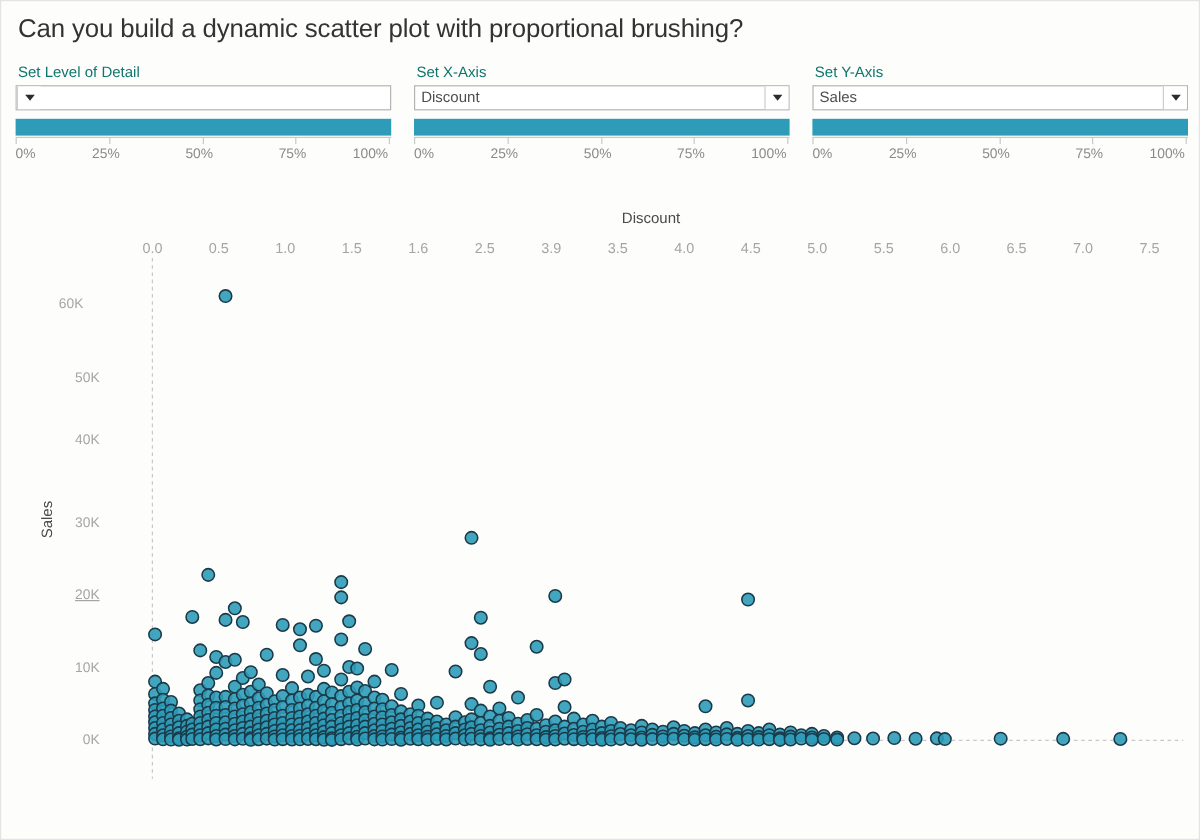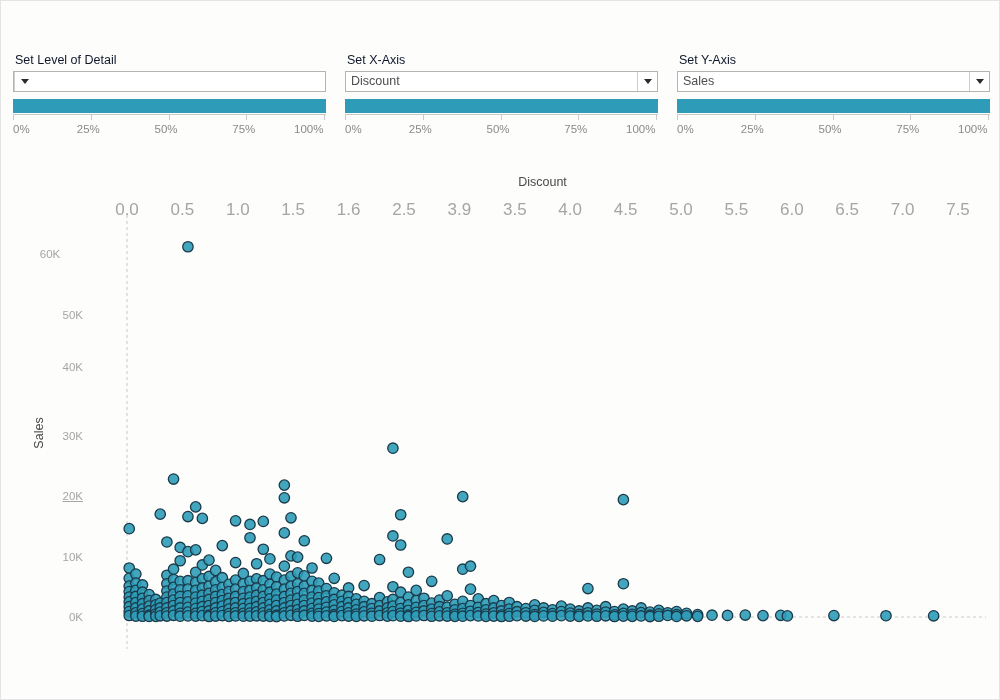--- a/index.html
+++ b/index.html
@@ -35,21 +35,21 @@
   }
 
   
   .control {
     position: absolute;
     top: 52px;
     height: 88px;
   }
   .ctl-label {
     font-size: 12.5px;
-    color: #0f172a;
+    color: #0f766e;
     margin: 0 0 4px 2px;
     white-space: nowrap;
   }
   .param-select {
     position: relative;
     height: 21px;
     box-sizing: border-box;
     border: 1px solid #b4b4b4;
     background: #ffffff;
     display: flex;
@@ -127,21 +127,21 @@
     position: absolute;
     left: 0;
     top: 24px;
     width: 998px;
     text-align: center;
     font-size: 12.5px;
     color: #4a4a4a;
   }
   #x-tick-labels span {
     position: absolute;
-    font-size: 17px;
+    font-size: 12px;
     color: #a5a5a5;
     white-space: nowrap;
     transform: translateX(-50%);
   }
   #y-axis-title {
     position: absolute;
     font-size: 12.5px;
     color: #4a4a4a;
     transform: rotate(-90deg);
     transform-origin: 50% 50%;
@@ -159,20 +159,21 @@
     position: absolute;
     left: 0;
     top: 0;
   }
 </style>
 </head>
 <body>
 
 <div id="dashboard">
 
+  <div id="title">Can you build a dynamic scatter plot with proportional brushing?</div>
 
   <div id="controls-host">
       <div class="control" style="left: 12px; width: 313px;">
         <div class="ctl-label">Set Level of Detail</div>
         <div class="param-select">
           <div class="param-arrow-btn">
             <div class="caret"></div>
           </div>
         </div>
         <div class="slider-wrap">
@@ -268,21 +269,21 @@
         <span style="left: 957px; top: 49px;">7.5</span>
       </div>
     <div id="y-axis-title" style="left: 18px; top: 274.5px; width: 40px; text-align: center;">Sales</div>
     <div id="y-tick-labels">
         <span style="top: 466px; left: 48px; width: 34px; text-align: right;">0K</span>
         <span style="top: 405.5px; left: 48px; width: 34px; text-align: right;">10K</span>
         <span style="top: 345px; left: 48px; width: 34px; text-align: right; text-decoration: underline;">20K</span>
         <span style="top: 284.5px; left: 48px; width: 34px; text-align: right;">30K</span>
         <span style="top: 216px; left: 48px; width: 34px; text-align: right;">40K</span>
         <span style="top: 163.5px; left: 48px; width: 34px; text-align: right;">50K</span>
-        <span style="top: 103px; left: 32px; width: 34px; text-align: center;">60K</span>
+        <span style="top: 103px; left: 48px; width: 34px; text-align: left;">60K</span>
       </div>
     <svg id="plot-svg" width="998" height="548">
         <g>
           <line x1="126" y1="466" x2="985" y2="466" stroke="#c8c8c8" stroke-width="1" stroke-dasharray="3,3"></line>
           <line x1="126" y1="64" x2="126" y2="498" stroke="#c8c8c8" stroke-width="1" stroke-dasharray="3,3"></line>
         </g>
         <g>
           <circle cx="128.22" cy="377.67" r="5.2" fill="#2e9cb8" stroke="#1b3a49" stroke-width="1.3" fill-opacity="0.9"></circle>
           <circle cx="128.22" cy="417.00" r="5.2" fill="#2e9cb8" stroke="#1b3a49" stroke-width="1.3" fill-opacity="0.9"></circle>
           <circle cx="128.22" cy="427.28" r="5.2" fill="#2e9cb8" stroke="#1b3a49" stroke-width="1.3" fill-opacity="0.9"></circle>

